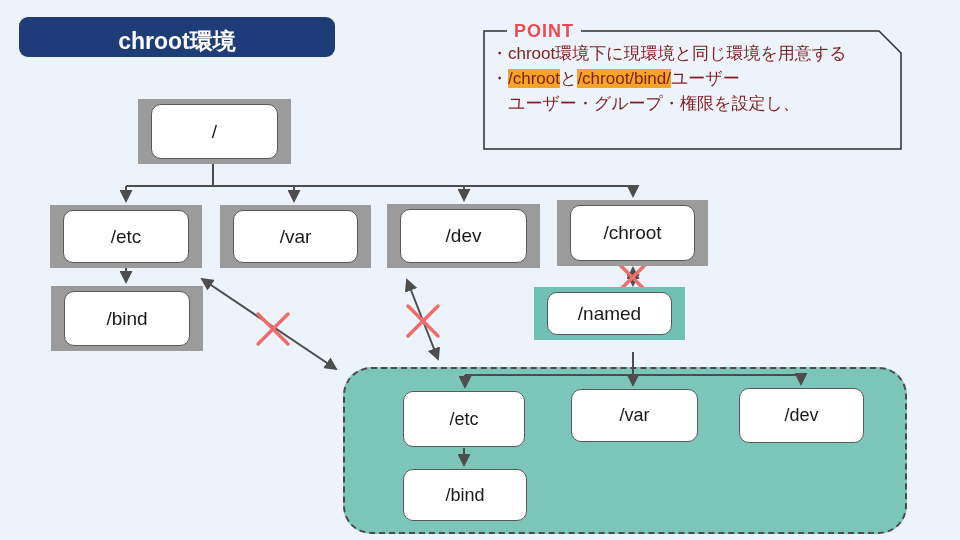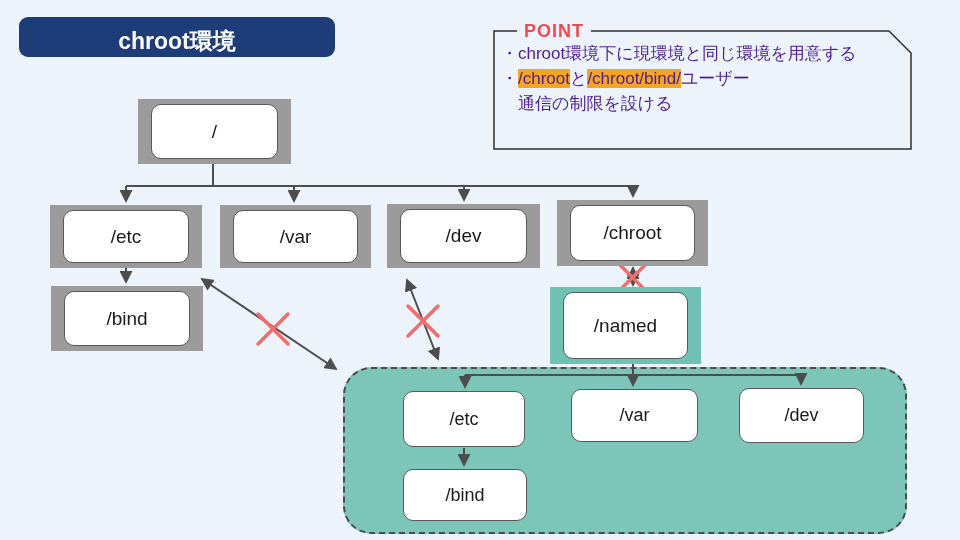--- a/index.html
+++ b/index.html
@@ -15,28 +15,28 @@
     overflow:hidden;color:#1a1a1a;
   }
   .abs{position:absolute;}
   
   .title-badge{
     left:19px;top:17px;width:316px;height:40px;background:var(--title-bg);
     border-radius:9px;display:flex;align-items:flex-end;justify-content:center;
     color:#fff;font-weight:bold;font-size:23px;z-index:4;
   }
   
-  .point-wrap{left:493px;top:18px;width:420px;height:134px;z-index:4;}
+  .point-wrap{left:483px;top:18px;width:420px;height:134px;z-index:4;}
   .point-border{position:absolute;left:0;top:0;}
   .point-label{
     position:absolute;left:24px;top:3px;background:var(--background);
     color:var(--point-red);font-weight:bold;font-size:18px;padding:0 7px;
     letter-spacing:1px;
   }
-  .point-text{position:absolute;left:8px;top:23px;width:404px;font-size:17px;line-height:25px;color:#4c1d95;}
+  .point-text{position:absolute;left:8px;top:23px;width:404px;font-size:17px;line-height:25px;color:#7f1d1d;}
   .point-text .indent{padding-left:17px;}
   .hl{background:var(--highlight);}
   
   .gnode{
     position:absolute;background:var(--frame-gray);
     padding:5px 13px;z-index:3;display:flex;
   }
   .gnode.teal{background:var(--named-teal);}
   .gnode .inner{
     flex:1;background:#fff;border:1.5px solid var(--node-border);border-radius:10px;
@@ -63,21 +63,21 @@
 </div>
 
 <div class="abs point-wrap">
   <svg class="point-border" width="420" height="134" viewBox="0 0 420 134">
     <path d="M1,13 H396 L418,35 V131 H1 Z" fill="none" stroke="#2e2e2e" stroke-width="1.5"></path>
   </svg>
   <div class="point-label">POINT</div>
   <div class="point-text">
     <div>・chroot環境下に現環境と同じ環境を用意する</div>
     <div><span>・</span><span class="hl">/chroot</span><span>と</span><span class="hl">/chroot/bind/</span><span>ユーザー</span></div>
-    <div class="indent">通信の制限を設ける</div>
+    <div class="indent">ユーザー・グループ・権限を設定し、</div>
   </div>
 </div>
 
 <div class="abs jail"></div>
 
 <svg class="abs connectors" viewBox="0 0 960 540" width="960" height="540">
   <defs>
     <marker id="ah" viewBox="0 0 10 10" refX="8.5" refY="5" markerWidth="6.5" markerHeight="6.5" orient="auto-start-reverse">
       <path d="M0,0 L10,5 L0,10 Z" fill="#4d4d4d"></path>
     </marker>
@@ -132,21 +132,21 @@
 </div>
 <div class="gnode" style="left:387px;top:204px;width:153px;height:64px;">
   <div class="inner">/dev</div>
 </div>
 <div class="gnode" style="left:557px;top:200px;width:151px;height:66px;">
   <div class="inner">/chroot</div>
 </div>
 <div class="gnode" style="left:51px;top:286px;width:152px;height:65px;">
   <div class="inner">/bind</div>
 </div>
-<div class="gnode teal" style="left:550px;top:287px;width:151px;height:77px;">
+<div class="gnode teal" style="left:534px;top:287px;width:151px;height:53px;">
   <div class="inner">/named</div>
 </div>
 
 <div class="wnode" style="left:403px;top:391px;width:122px;height:56px;">
   <span>/etc</span>
 </div>
 <div class="wnode" style="left:571px;top:389px;width:127px;height:53px;">
   <span>/var</span>
 </div>
 <div class="wnode" style="left:739px;top:388px;width:125px;height:55px;">

